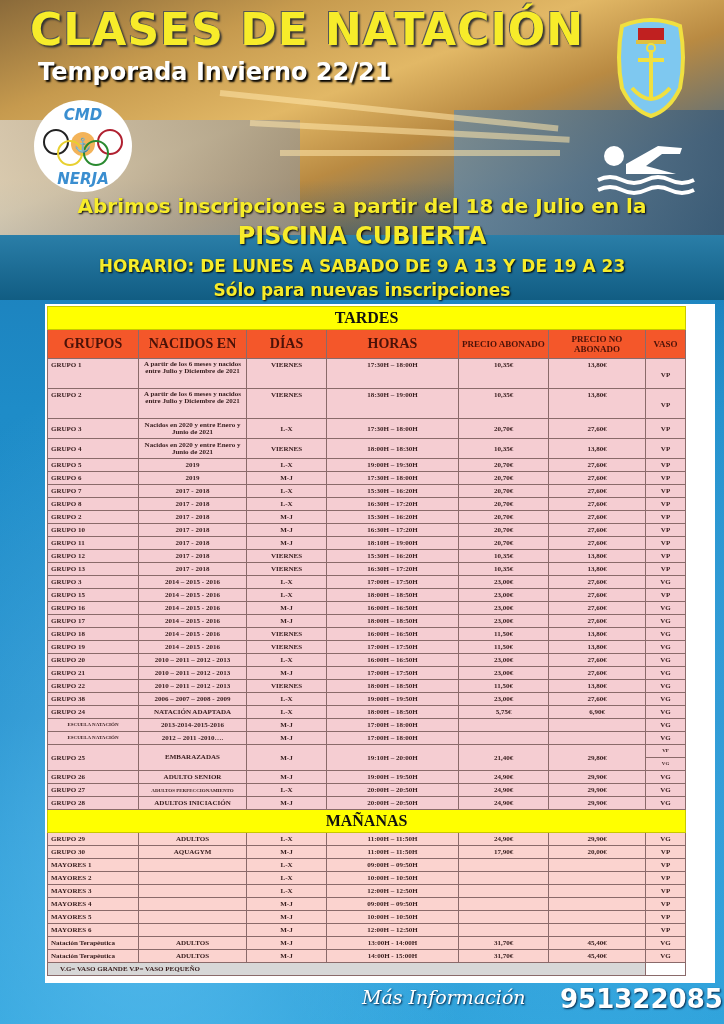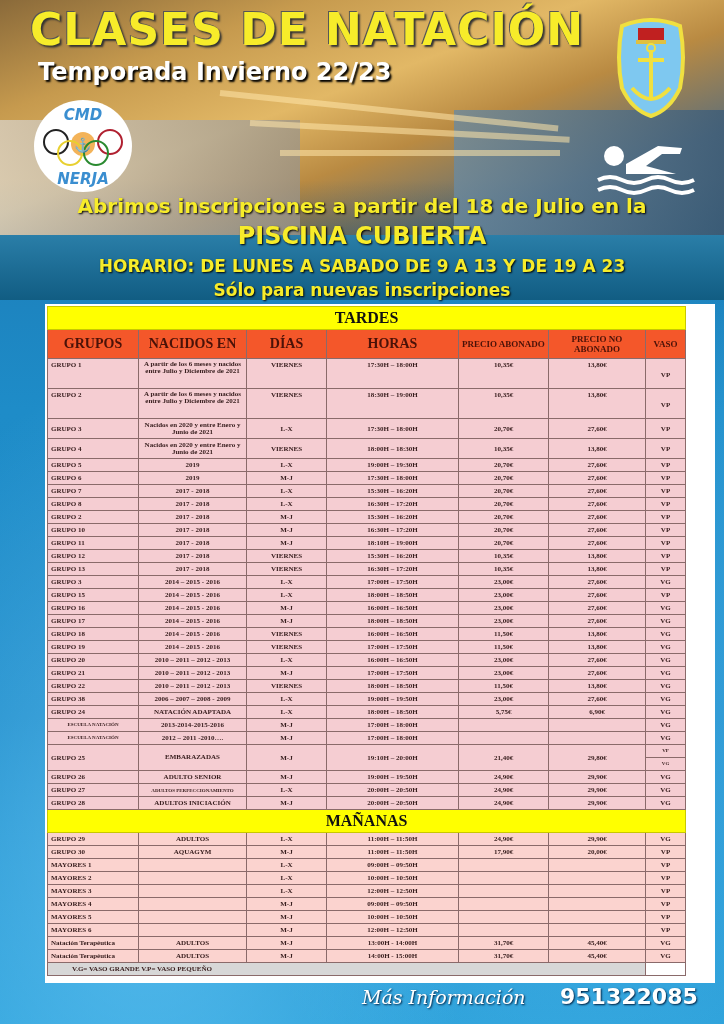--- a/index.html
+++ b/index.html
@@ -34,36 +34,36 @@
   tr.r td{background:#f5cdd2;height:12px;line-height:12px;}
   tr.m td{background:#fbd3cf;height:12px;line-height:12px;}
   td.g{text-align:left;padding-left:3px;}
   tr.tall td{height:27px;line-height:8px;vertical-align:top;padding-top:2px;}
   tr.tall td.vaso{vertical-align:middle;}
   tr.mid td{height:19px;line-height:8px;}
   .small{font-size:5px !important;}
   .legend td{background:#d7d7d7;text-align:left;height:12px;font-size:7px;}
   .legend td.blank{background:#fff;}
   .footer{position:absolute;left:362px;top:986px;font-family:"DejaVu Serif",serif;font-style:italic;color:#fff;font-size:19px;text-shadow:1px 1px 2px #024;}
-  .phone{position:absolute;left:560px;top:984px;font-family:"DejaVu Sans",sans-serif;font-weight:bold;color:#fff;font-size:22px;text-shadow:1px 1px 2px #024;}
+  .phone{position:absolute;left:560px;top:984px;font-family:"DejaVu Sans",sans-serif;font-weight:bold;color:#fff;font-size:26px;text-shadow:1px 1px 2px #024;}
 </style>
 </head>
 <body>
 
 <div class="hero">
   <div class="wall"></div>
   <div class="wallr"></div>
   <div class="beam" style="left:220px;top:90px;width:340px;transform:rotate(6deg)"></div>
   <div class="beam" style="left:250px;top:120px;width:320px;transform:rotate(3deg)"></div>
   <div class="beam" style="left:280px;top:150px;width:280px;transform:rotate(0deg)"></div>
   <div class="pool"></div>
 </div>
 
 <div class="t-main">CLASES DE NATACIÓN</div>
-<div class="t-sub">Temporada Invierno 22/23</div>
+<div class="t-sub">Temporada Invierno 22/21</div>
 
 <div class="logo-cmd">
   <div class="txt" style="top:6px">CMD</div>
   <svg style="position:absolute;left:6px;top:26px" width="86" height="44">
     <circle cx="43" cy="18" r="12" fill="#f0a030" opacity=".8"></circle>
     <circle cx="16" cy="16" r="12" fill="none" stroke="#222" stroke-width="2"></circle>
     <circle cx="70" cy="16" r="12" fill="none" stroke="#b02030" stroke-width="2"></circle>
     <circle cx="30" cy="27" r="12" fill="none" stroke="#e8d030" stroke-width="2"></circle>
     <circle cx="56" cy="27" r="12" fill="none" stroke="#2a8a30" stroke-width="2"></circle>
     <text x="43" y="24" font-size="14" text-anchor="middle" fill="#222">⚓</text>
@@ -477,21 +477,21 @@
         <tr class="m">
           <td class="g">Natación Terapéutica</td>
           <td style="white-space: normal; line-height: 7px;">ADULTOS</td>
           <td>M-J</td>
           <td>14:00H - 15:00H</td>
           <td>31,70€</td>
           <td>45,40€</td>
           <td class="vaso">VG</td>
         </tr>
         <tr class="legend">
-          <td colspan="6" style="padding-left: 24px;">V.G= VASO GRANDE   V.P= VASO PEQUEÑO</td>
+          <td colspan="6" style="padding-left: 12px;">V.G= VASO GRANDE   V.P= VASO PEQUEÑO</td>
           <td class="blank"></td>
         </tr>
       </tbody>
   </table>
 </div>
 
 <div class="footer">Más Información</div>
 <div class="phone">951322085</div>
 
 </body></html>

